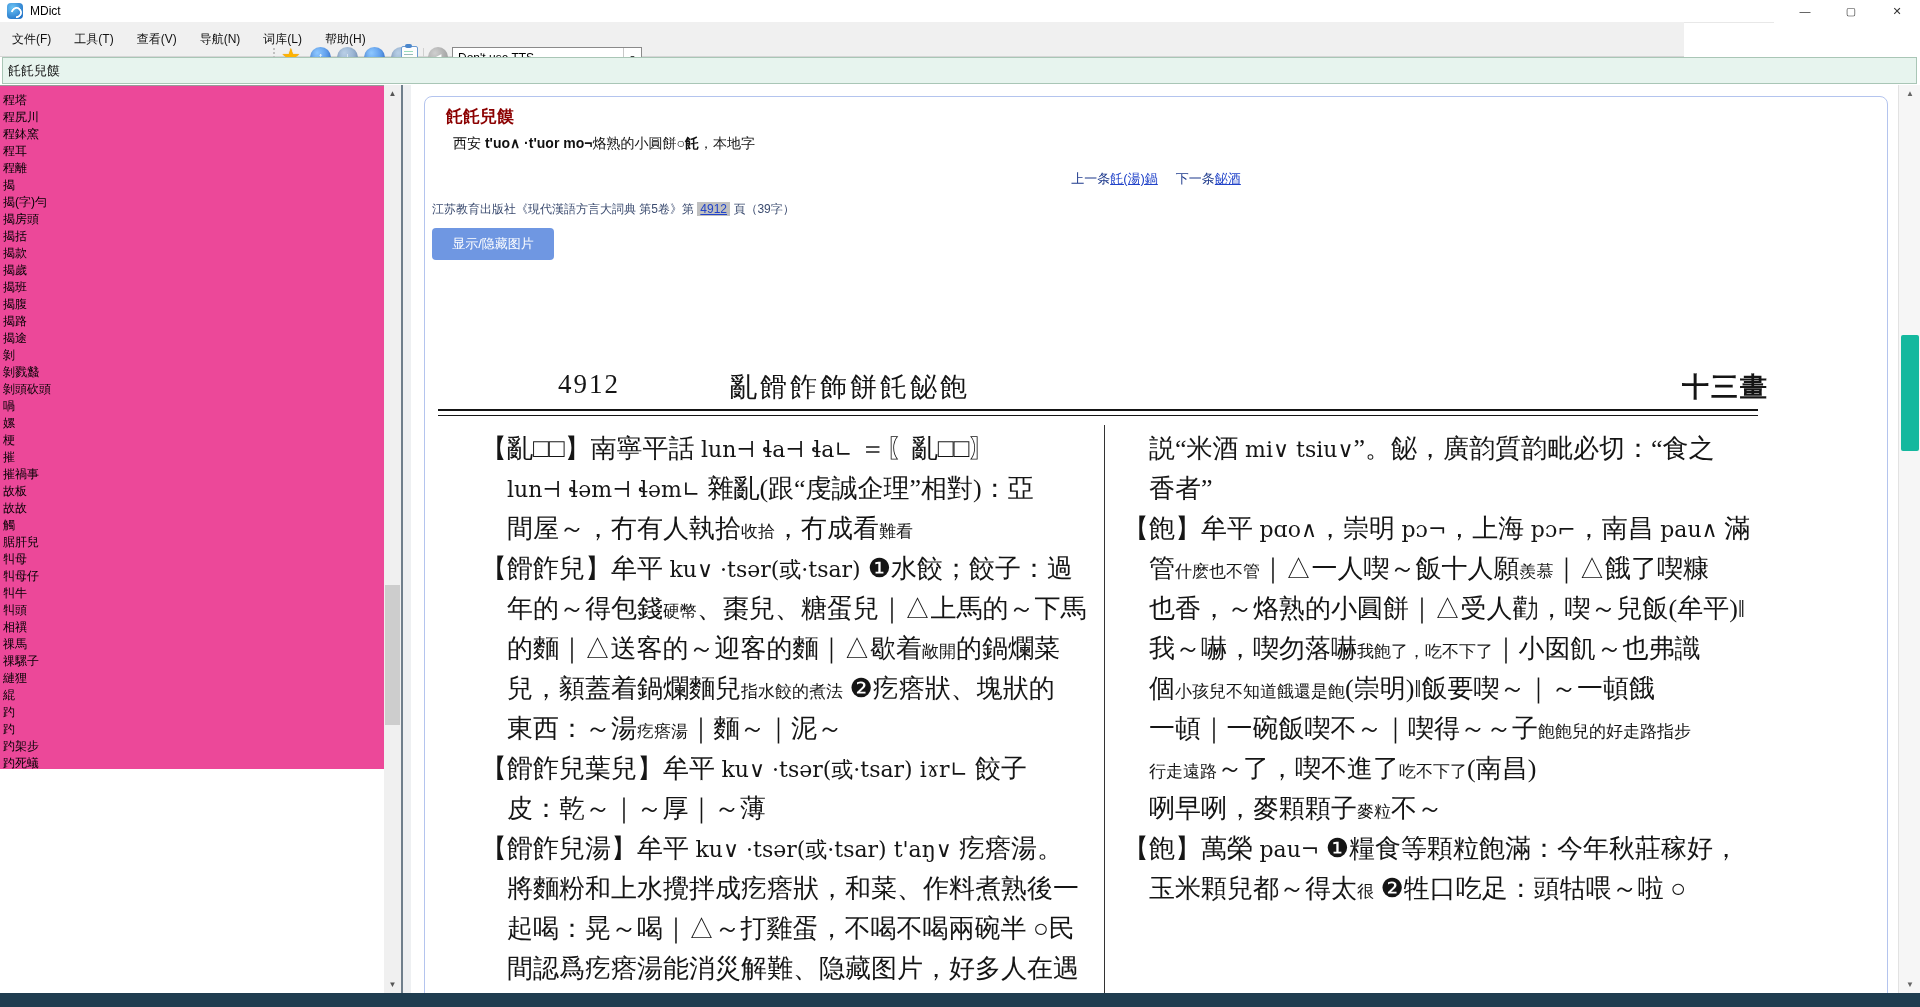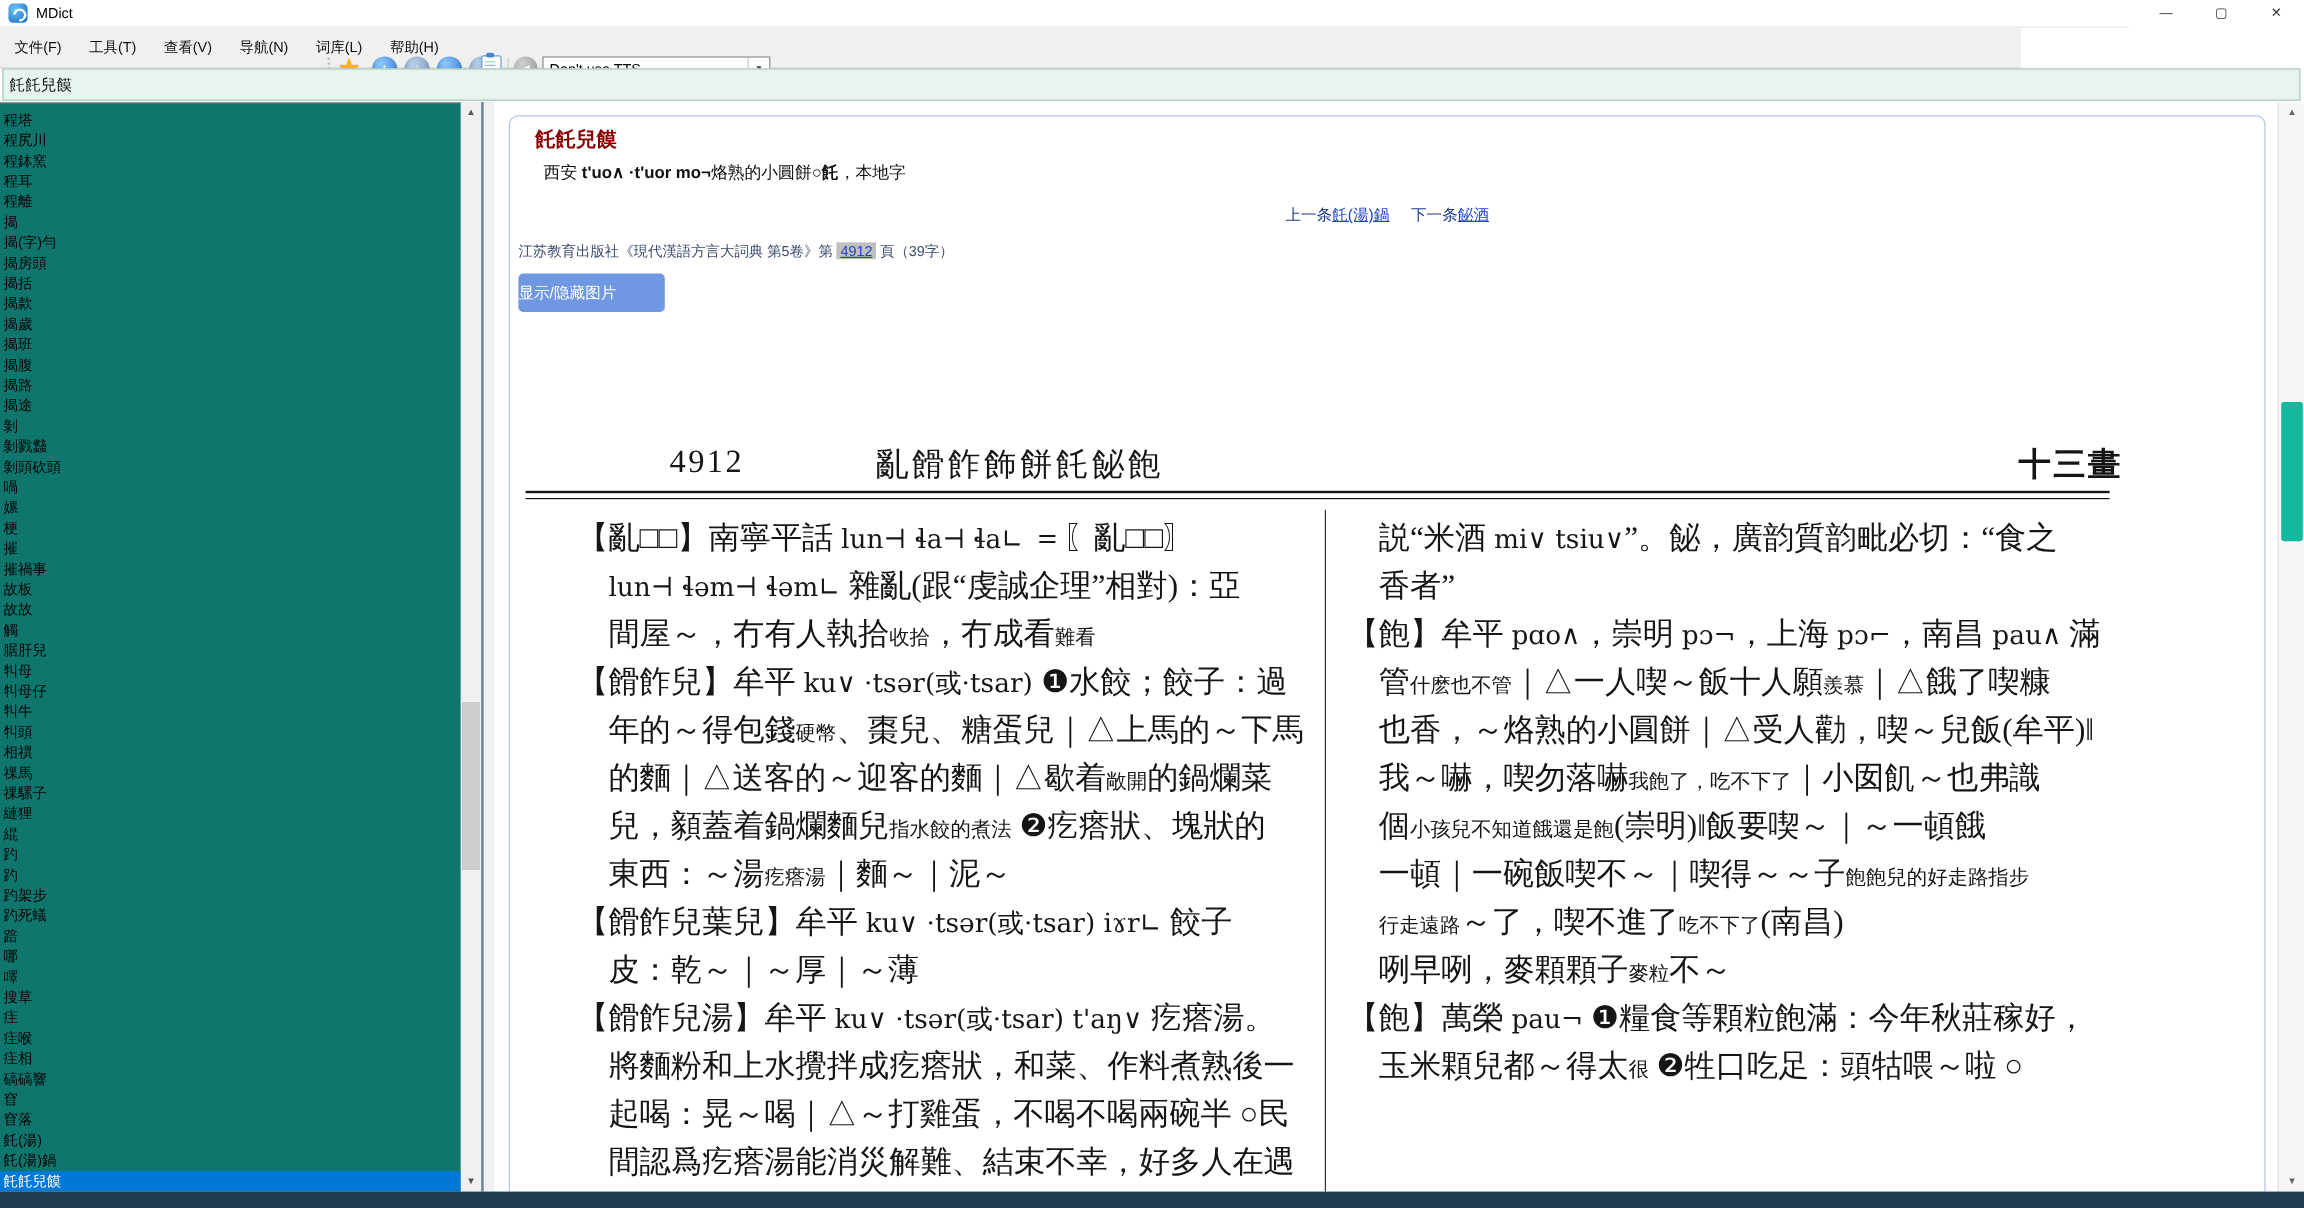--- a/index.html
+++ b/index.html
@@ -34,42 +34,42 @@
            text-align:center;line-height:20px}
   .combo{left:452px;top:25px;width:190px;height:22px;background:#fff;border:1px solid #8a8a8a;box-sizing:border-box}
   .combo-text{left:5px;top:3px;font-size:12px;color:#000}
   .combo-arrow{right:0;top:0;width:17px;height:20px;border-left:1px solid #c8c8c8;text-align:center;
                line-height:20px;font-size:7px;color:#444}
   
   .searchwrap{left:2px;top:57px;width:1915px;height:27px}
   .searchwrap input{width:100%;height:100%;box-sizing:border-box;background:#e7f4ee;
       border:1px solid #a9c6b6;font-family:"Liberation Sans",sans-serif;font-size:13px;padding-left:5px;color:#111}
   
-  .sidebar{left:0;top:85px;width:384px;height:908px;background:#0f766e;overflow:hidden;border-top:1px solid #9a9a9a;
+  .sidebar{left:0;top:85px;width:384px;height:684px;background:#ec4899;overflow:hidden;border-top:1px solid #9a9a9a;
            padding-top:6px;box-sizing:border-box}
   .sb-item{height:17px;line-height:17px;font-size:12px;padding-left:3px;white-space:nowrap;color:#000;cursor:default}
   .sb-item.sel{background:#0078d7;color:#fff}
   .sb-scroll{left:384px;top:85px;width:17px;height:908px;background:#f0f0f0}
   .sb-arrow{left:0;width:17px;height:17px;text-align:center;font-size:8px;color:#555;line-height:17px}
   .sb-thumb{left:1px;top:500px;width:15px;height:140px;background:#cdcdcd}
   .splitter{left:401px;top:85px;width:8px;height:908px;background:#eef0f2;
             border-left:2px solid #6f7f8c;border-right:2px solid #6f7f8c}
   
   .content{left:411px;top:85px;width:1487px;height:908px;background:#fff;overflow:hidden}
   .entrybox{left:13px;top:11px;width:1462px;height:1100px;border:1px solid #b4c4ee;border-radius:8px}
   .headword{left:21px;top:8px;font-size:17px;font-weight:bold;color:#8b0000}
   .pron{left:28px;top:38px;font-size:14px;color:#111}
   .pron .b{font-weight:bold}
   .navline{left:0;top:73px;width:100%;text-align:center;font-size:13px;color:#1e3a8c}
   .lnk{color:#2143c9;text-decoration:underline;cursor:pointer}
   .navgap{display:inline-block;width:18px}
   .srcline{left:7px;top:104px;font-size:12px;color:#3c4c70}
   .pagelink{color:#2143c9;background:#c0c0c0;text-decoration:underline;padding:0 3px}
   .togglebtn{left:7px;top:131px;width:122px;height:32px;background:#6f97e2;border:none;border-radius:4px;
-             color:#fff;font-size:13px;line-height:32px;cursor:pointer;
+             color:#fff;font-size:13px;text-align:center;line-height:32px;cursor:pointer;
              font-family:"Liberation Sans",sans-serif}
   
   .scan{left:7px;top:186px;width:1452px;height:724px;background:#fff;overflow:hidden;
         font-family:"Liberation Serif",serif;color:#151515}
   .scan-num{left:126px;top:86px;font-size:27px;letter-spacing:2px}
   .scan-chars{left:298px;top:86px;font-size:27px;letter-spacing:3px}
   .scan-stroke{left:1250px;top:86px;font-size:27px;font-weight:bold;letter-spacing:2px}
   .scan-rule{left:6px;top:126px;width:1320px;height:4px;border-top:2px solid #151515;border-bottom:1px solid #151515}
   .scan-divider{left:672px;top:142px;width:1px;height:575px;background:#333}
   .col-l{left:49px;top:146px;width:618px}
@@ -210,21 +210,21 @@
           <div class="scan-line"><span>【餶飵兒】牟平 </span><span class="lat">ku∨ ·tsər(或·tsar) </span><span>❶水餃；餃子：過</span></div>
           <div class="scan-line ind"><span>年的～得包錢</span><span class="sm">硬幣</span><span>、棗兒、糖蛋兒｜△上馬的～下馬</span></div>
           <div class="scan-line ind"><span>的麵｜△送客的～迎客的麵｜△歇着</span><span class="sm">敞開</span><span>的鍋爛菜</span></div>
           <div class="scan-line ind"><span>兒，顡蓋着鍋爛麵兒</span><span class="sm">指水餃的煮法</span><span> ❷疙瘩狀、塊狀的</span></div>
           <div class="scan-line ind"><span>東西：～湯</span><span class="sm">疙瘩湯</span><span>｜麵～｜泥～</span></div>
           <div class="scan-line"><span>【餶飵兒葉兒】牟平 </span><span class="lat">ku∨ ·tsər(或·tsar) iɤr∟ </span><span>餃子</span></div>
           <div class="scan-line ind"><span>皮：乾～｜～厚｜～薄</span></div>
           <div class="scan-line"><span>【餶飵兒湯】牟平 </span><span class="lat">ku∨ ·tsər(或·tsar) t'aŋ∨ </span><span>疙瘩湯。</span></div>
           <div class="scan-line ind"><span>將麵粉和上水攪拌成疙瘩狀，和菜、作料煮熟後一</span></div>
           <div class="scan-line ind"><span>起喝：晃～喝｜△～打雞蛋，不喝不喝兩碗半 ○民</span></div>
-          <div class="scan-line ind"><span>間認爲疙瘩湯能消災解難、結束不幸，好多人在遇</span></div>
+          <div class="scan-line ind"><span>間認爲疙瘩湯能消災解難、隐藏图片，好多人在遇</span></div>
         </div>
       <div class="abs col-r">
           <div class="scan-line ind"><span>説“米酒 </span><span class="lat">mi∨ tsiu∨</span><span>”。飶，廣韵質韵毗必切：“食之</span></div>
           <div class="scan-line ind"><span>香者”</span></div>
           <div class="scan-line"><span>【飽】牟平 </span><span class="lat">pɑo∧</span><span>，崇明 </span><span class="lat">pɔ¬</span><span>，上海 </span><span class="lat">pɔ⌐</span><span>，南昌 </span><span class="lat">pau∧</span><span> 滿</span></div>
           <div class="scan-line ind"><span>管</span><span class="sm">什麽也不管</span><span>｜△一人喫～飯十人願</span><span class="sm">羨慕</span><span>｜△餓了喫糠</span></div>
           <div class="scan-line ind"><span>也香，～烙熟的小圓餅｜△受人勸，喫～兒飯(牟平)‖</span></div>
           <div class="scan-line ind"><span>我～嚇，喫勿落嚇</span><span class="sm">我飽了，吃不下了</span><span>｜小囡飢～也弗識</span></div>
           <div class="scan-line ind"><span>個</span><span class="sm">小孩兒不知道餓還是飽</span><span>(崇明)‖飯要喫～｜～一頓餓</span></div>
           <div class="scan-line ind"><span>一頓｜一碗飯喫不～｜喫得～～子</span><span class="sm">飽飽兒的好走路指步</span></div>

